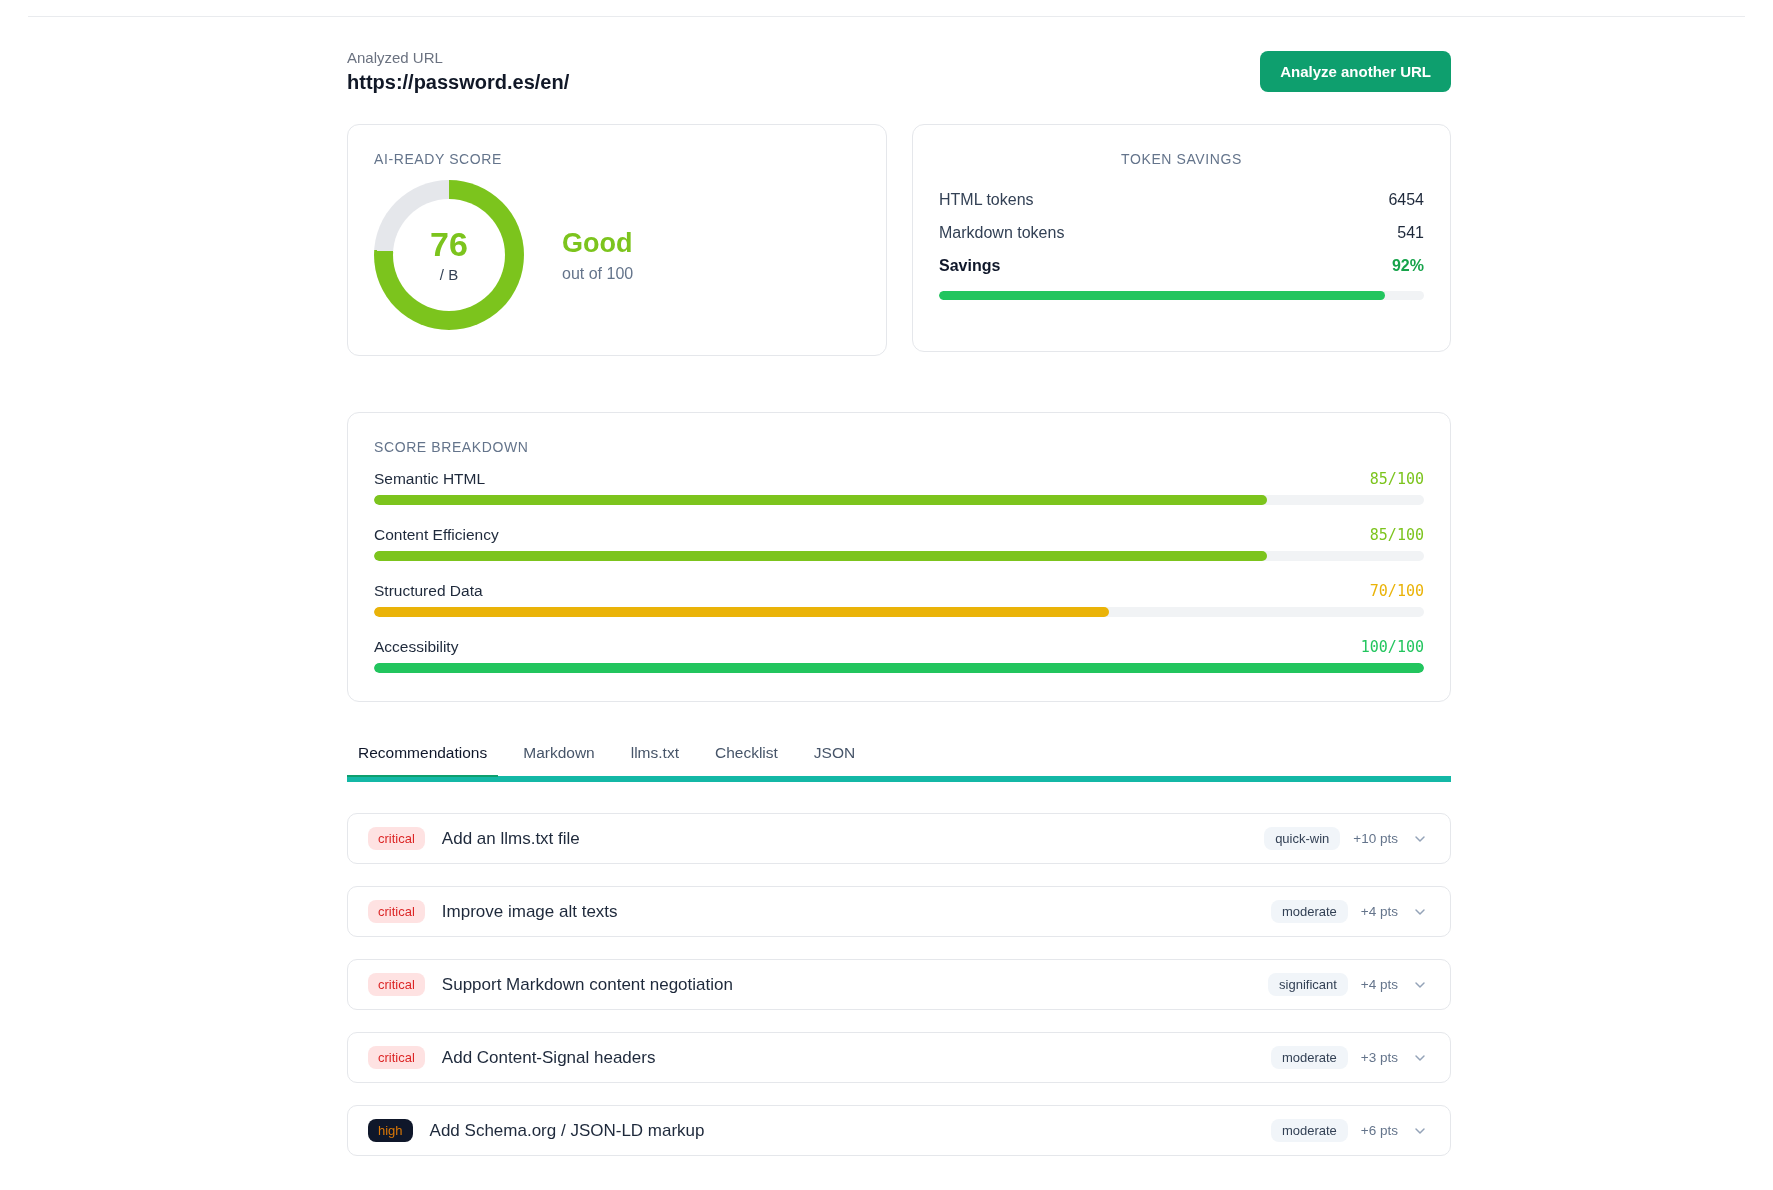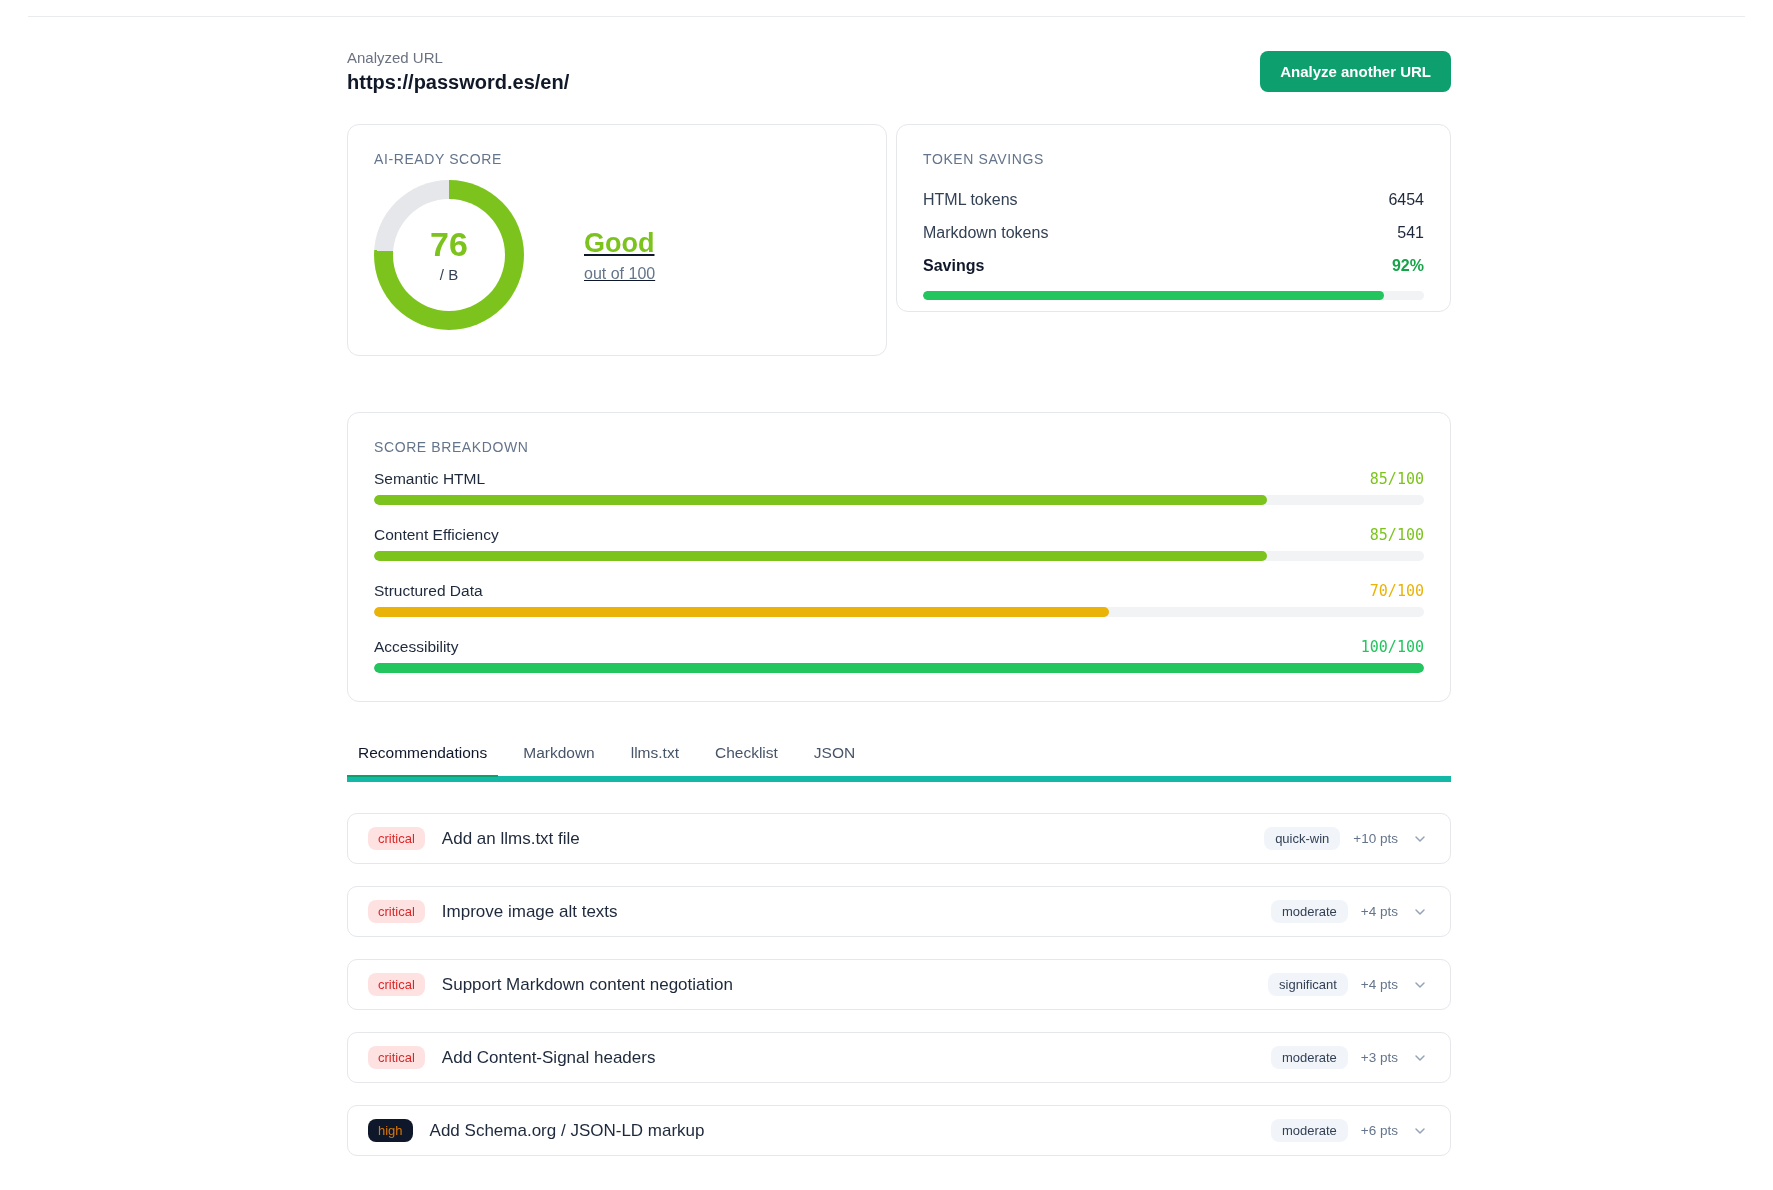--- a/index.html
+++ b/index.html
@@ -12,36 +12,36 @@
 
   
   .page-head { display: flex; align-items: center; justify-content: space-between; margin-top: 32px; }
   .url-label { font-size: 15px; color: #6b7280; margin-bottom: 5px; }
   .url-value { font-size: 20px; font-weight: bold; color: #111827; }
   .analyze-btn { background: #0e9f6e; color: #ffffff; border: none; border-radius: 8px;
     height: 41px; padding: 0 20px; font-size: 15px; font-weight: 600; cursor: pointer;
     font-family: "Liberation Sans", sans-serif; }
 
   
-  .cards-row { display: flex; gap: 9px; margin-top: 30px; }
+  .cards-row { display: flex; gap: 25px; margin-top: 30px; }
   .card { border: 1px solid #e5e7eb; border-radius: 12px; background: #fff; padding: 26px; }
   .card-title { font-size: 14px; letter-spacing: 0.6px; color: #64748b; font-weight: 500; }
 
   .score-card { width: 540px; height: 232px; }
   .score-body { display: flex; align-items: center; margin-top: 13px; }
   .gauge { width: 150px; height: 150px; border-radius: 50%; position: relative; flex: 0 0 150px; }
   .gauge-inner { position: absolute; inset: 19px; background: #fff; border-radius: 50%;
     display: flex; flex-direction: column; align-items: center; justify-content: center; }
   .gauge-score { font-size: 34px; font-weight: bold; color: #7cc41d; line-height: 1.05; }
   .gauge-grade { font-size: 15px; color: #334155; margin-top: 3px; }
-  .verdict-block { margin-left: 60px; text-decoration: underline; }
+  .verdict-block { margin-left: 38px; }
   .verdict { font-size: 27px; font-weight: bold; color: #7cc41d; }
   .out-of { font-size: 16px; color: #64748b; margin-top: 6px; }
 
-  .tokens-card { flex: 1; height: 188px; }
+  .tokens-card { flex: 1; height: 228px; text-align: center; }
   .token-rows { margin-top: 16px; }
   .token-row { display: flex; justify-content: space-between; align-items: center; height: 33px; }
   .token-label { font-size: 16px; color: #334155; }
   .token-value { font-size: 16px; color: #1e293b; font-weight: 500; }
   .token-row.bold .token-label { font-weight: bold; color: #0f172a; }
   .token-value.green { color: #16a34a; font-weight: bold; }
   .savings-track { margin-top: 9px; height: 9px; border-radius: 9px; background: #f1f3f5; overflow: hidden; }
   .savings-fill { height: 100%; border-radius: 9px; }
 
   

